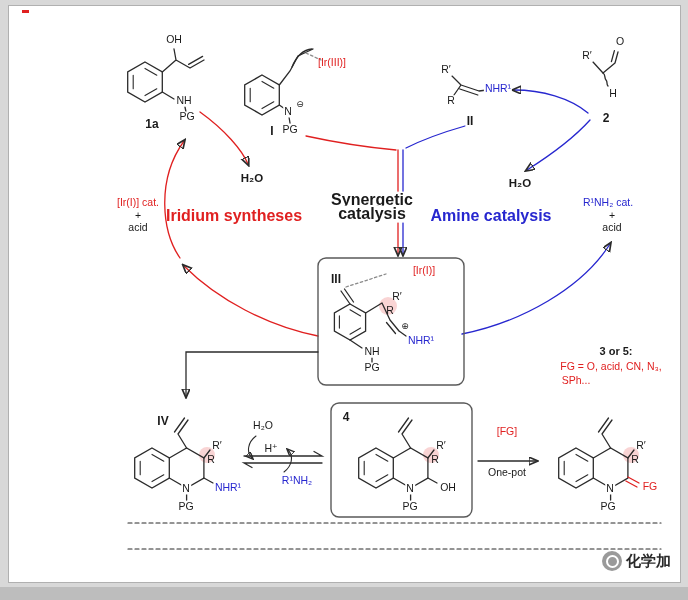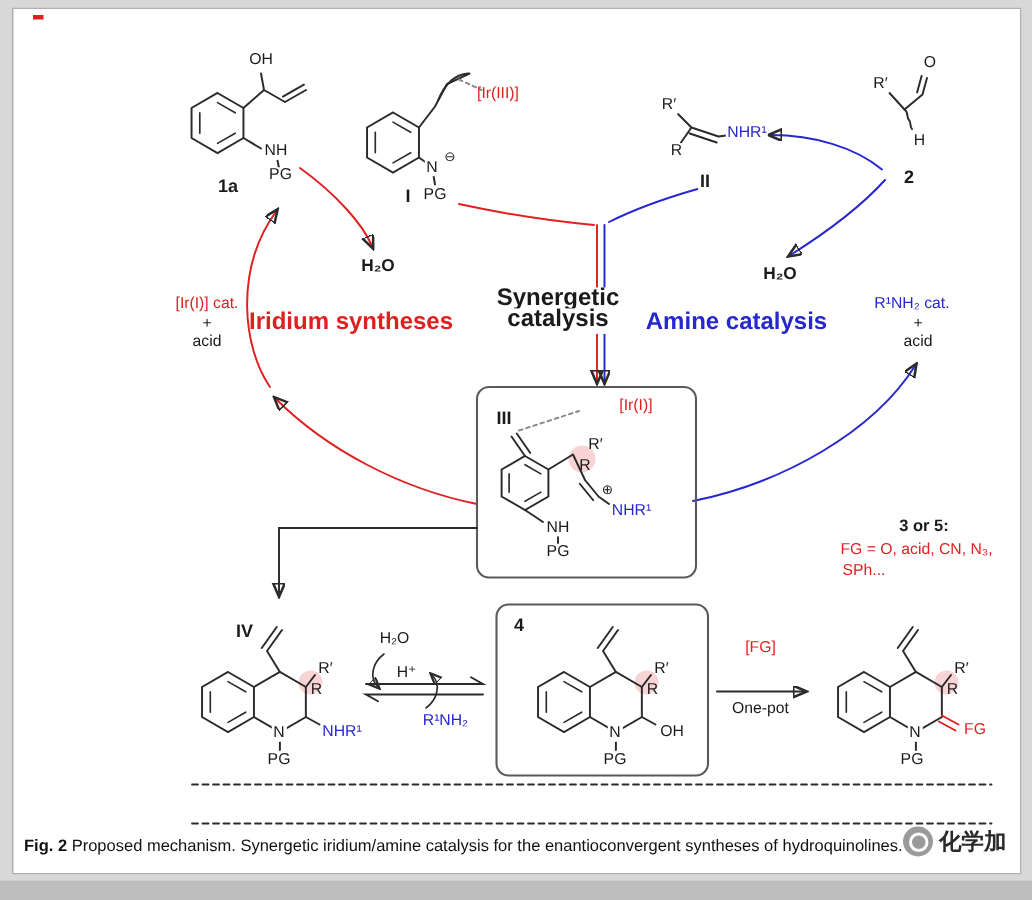--- a/index.html
+++ b/index.html
@@ -222,24 +222,20 @@
   <div class="t red nobg" style="left:507px;top:432px">[FG]</div>
   <div class="t nobg" style="left:507px;top:473px">One-pot</div>
 
   <div class="t nobg" style="left:641px;top:446px">R′</div>
   <div class="t nobg" style="left:635px;top:460px">R</div>
   <div class="t" style="left:610px;top:489px">N</div>
   <div class="t" style="left:608px;top:507px">PG</div>
   <div class="t red" style="left:650px;top:487px">FG</div>
 
 
-  <div class="caption">
-    <span class="b">Fig. 2</span>
-    <span>Proposed mechanism. Synergetic iridium/amine catalysis for the enantioconvergent syntheses of hydroquinolines.</span>
-  </div>
 
   <div class="wm">
     <span class="wm-circle">
         <span class="wm-inner"></span>
       </span>
     <span class="wm-text">化学加</span>
   </div>
 
   <div class="bottom-strip"></div>
 </div>

